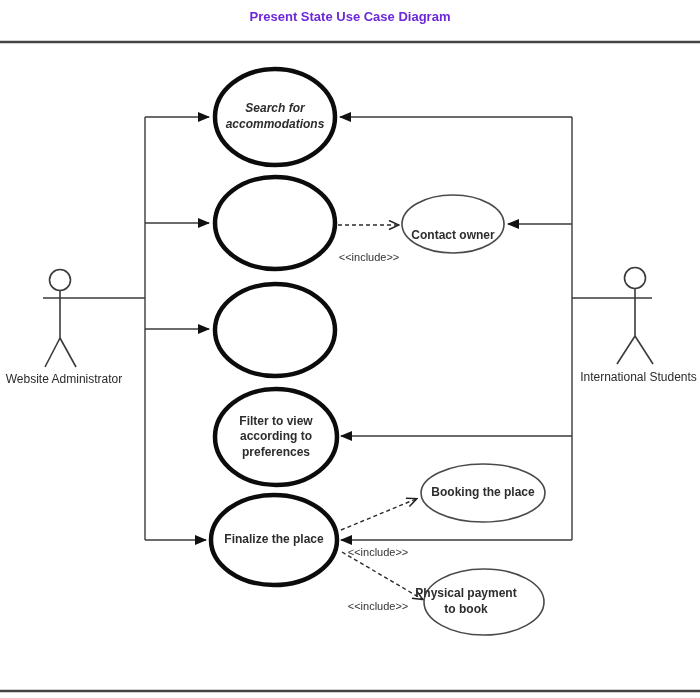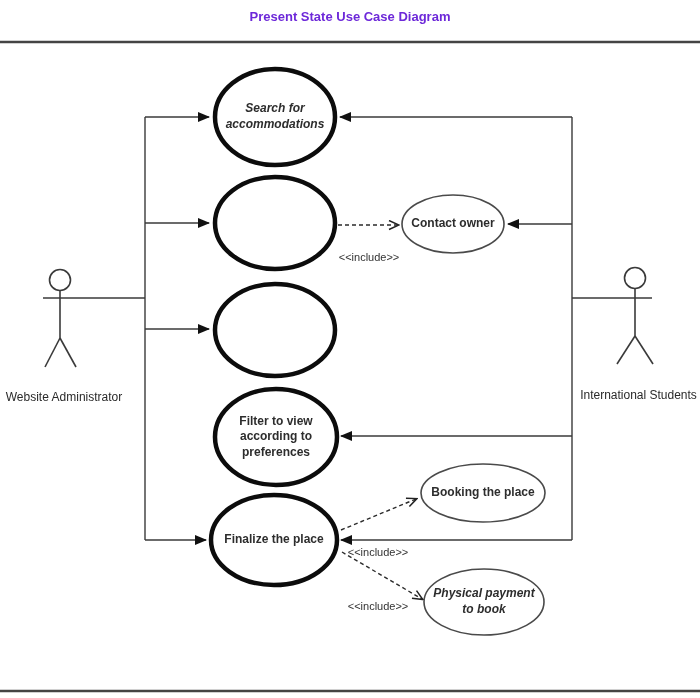--- a/index.html
+++ b/index.html
@@ -17,21 +17,21 @@
     text-align:center;
     color:#2a2a2a;
     line-height:1.3;
   }
   .title{
     position:absolute;left:0;right:0;top:9px;
     text-align:center;
     font-size:13px;font-weight:bold;color:#6d28d9;
   }
   .uc{font-size:12px;font-weight:bold;color:#2d2d2d;}
-  .actor-lbl{font-size:12px;font-weight:normal;color:#2a2a2a;margin-top:18px;}
+  .actor-lbl{font-size:12px;font-weight:normal;color:#2a2a2a;}
   .inc{font-size:11px;font-weight:normal;color:#333;letter-spacing:0px;margin-top:48px;}
 </style>
 </head>
 <body>
 
 <div id="canvas">
 
   <svg id="shapes" width="700" height="698" viewBox="0 0 700 698" xmlns="http://www.w3.org/2000/svg">
     <defs>
       <marker id="solidArrow" markerUnits="userSpaceOnUse" markerWidth="12" markerHeight="10" refX="11" refY="5" viewBox="0 0 12 10" orient="auto">
@@ -88,25 +88,25 @@
     <g stroke="#2b2b2b" stroke-width="1.4" fill="none" stroke-dasharray="4 3">
       <line x1="338" y1="225" x2="398" y2="225" marker-end="url(#openArrow)"></line>
       <line x1="341" y1="530" x2="416" y2="499" marker-end="url(#openArrow)"></line>
       <line x1="342" y1="552" x2="422" y2="599" marker-end="url(#openArrow)"></line>
     </g>
   </svg>
 
   <div class="title">Present State Use Case Diagram</div>
 
   <div class="lbl uc" style="left:220px;top:70px;width:110px;height:94px;font-style:italic;">Search for accommodations</div>
-  <div class="lbl uc" style="left:402px;top:196px;width:102px;height:56px;">Contact owner</div>
+  <div class="lbl uc" style="left:402px;top:208px;width:102px;height:56px;">Contact owner</div>
   <div class="lbl uc" style="left:226px;top:389px;width:100px;height:96px;">Filter to view according to preferences</div>
   <div class="lbl uc" style="left:214px;top:495px;width:120px;height:90px;">Finalize the place</div>
   <div class="lbl uc" style="left:421px;top:465px;width:124px;height:56px;">Booking the place</div>
-  <div class="lbl uc" style="left:427px;top:570px;width:114px;height:64px;font-style:italic;">Physical payment to book</div>
+  <div class="lbl uc" style="left:409px;top:570px;width:114px;height:64px;">Physical payment to book</div>
 
   <div class="lbl actor-lbl" style="left:0px;top:372px;width:128px;height:16px;">Website Administrator</div>
   <div class="lbl actor-lbl" style="left:577px;top:370px;width:123px;height:16px;text-align:center;">International Students</div>
 
   <div class="lbl inc" style="left:336px;top:202px;width:66px;height:14px;">&lt;&lt;include&gt;&gt;</div>
   <div class="lbl inc" style="left:345px;top:497px;width:66px;height:14px;">&lt;&lt;include&gt;&gt;</div>
   <div class="lbl inc" style="left:345px;top:551px;width:66px;height:14px;">&lt;&lt;include&gt;&gt;</div>
 
 </div>
 

